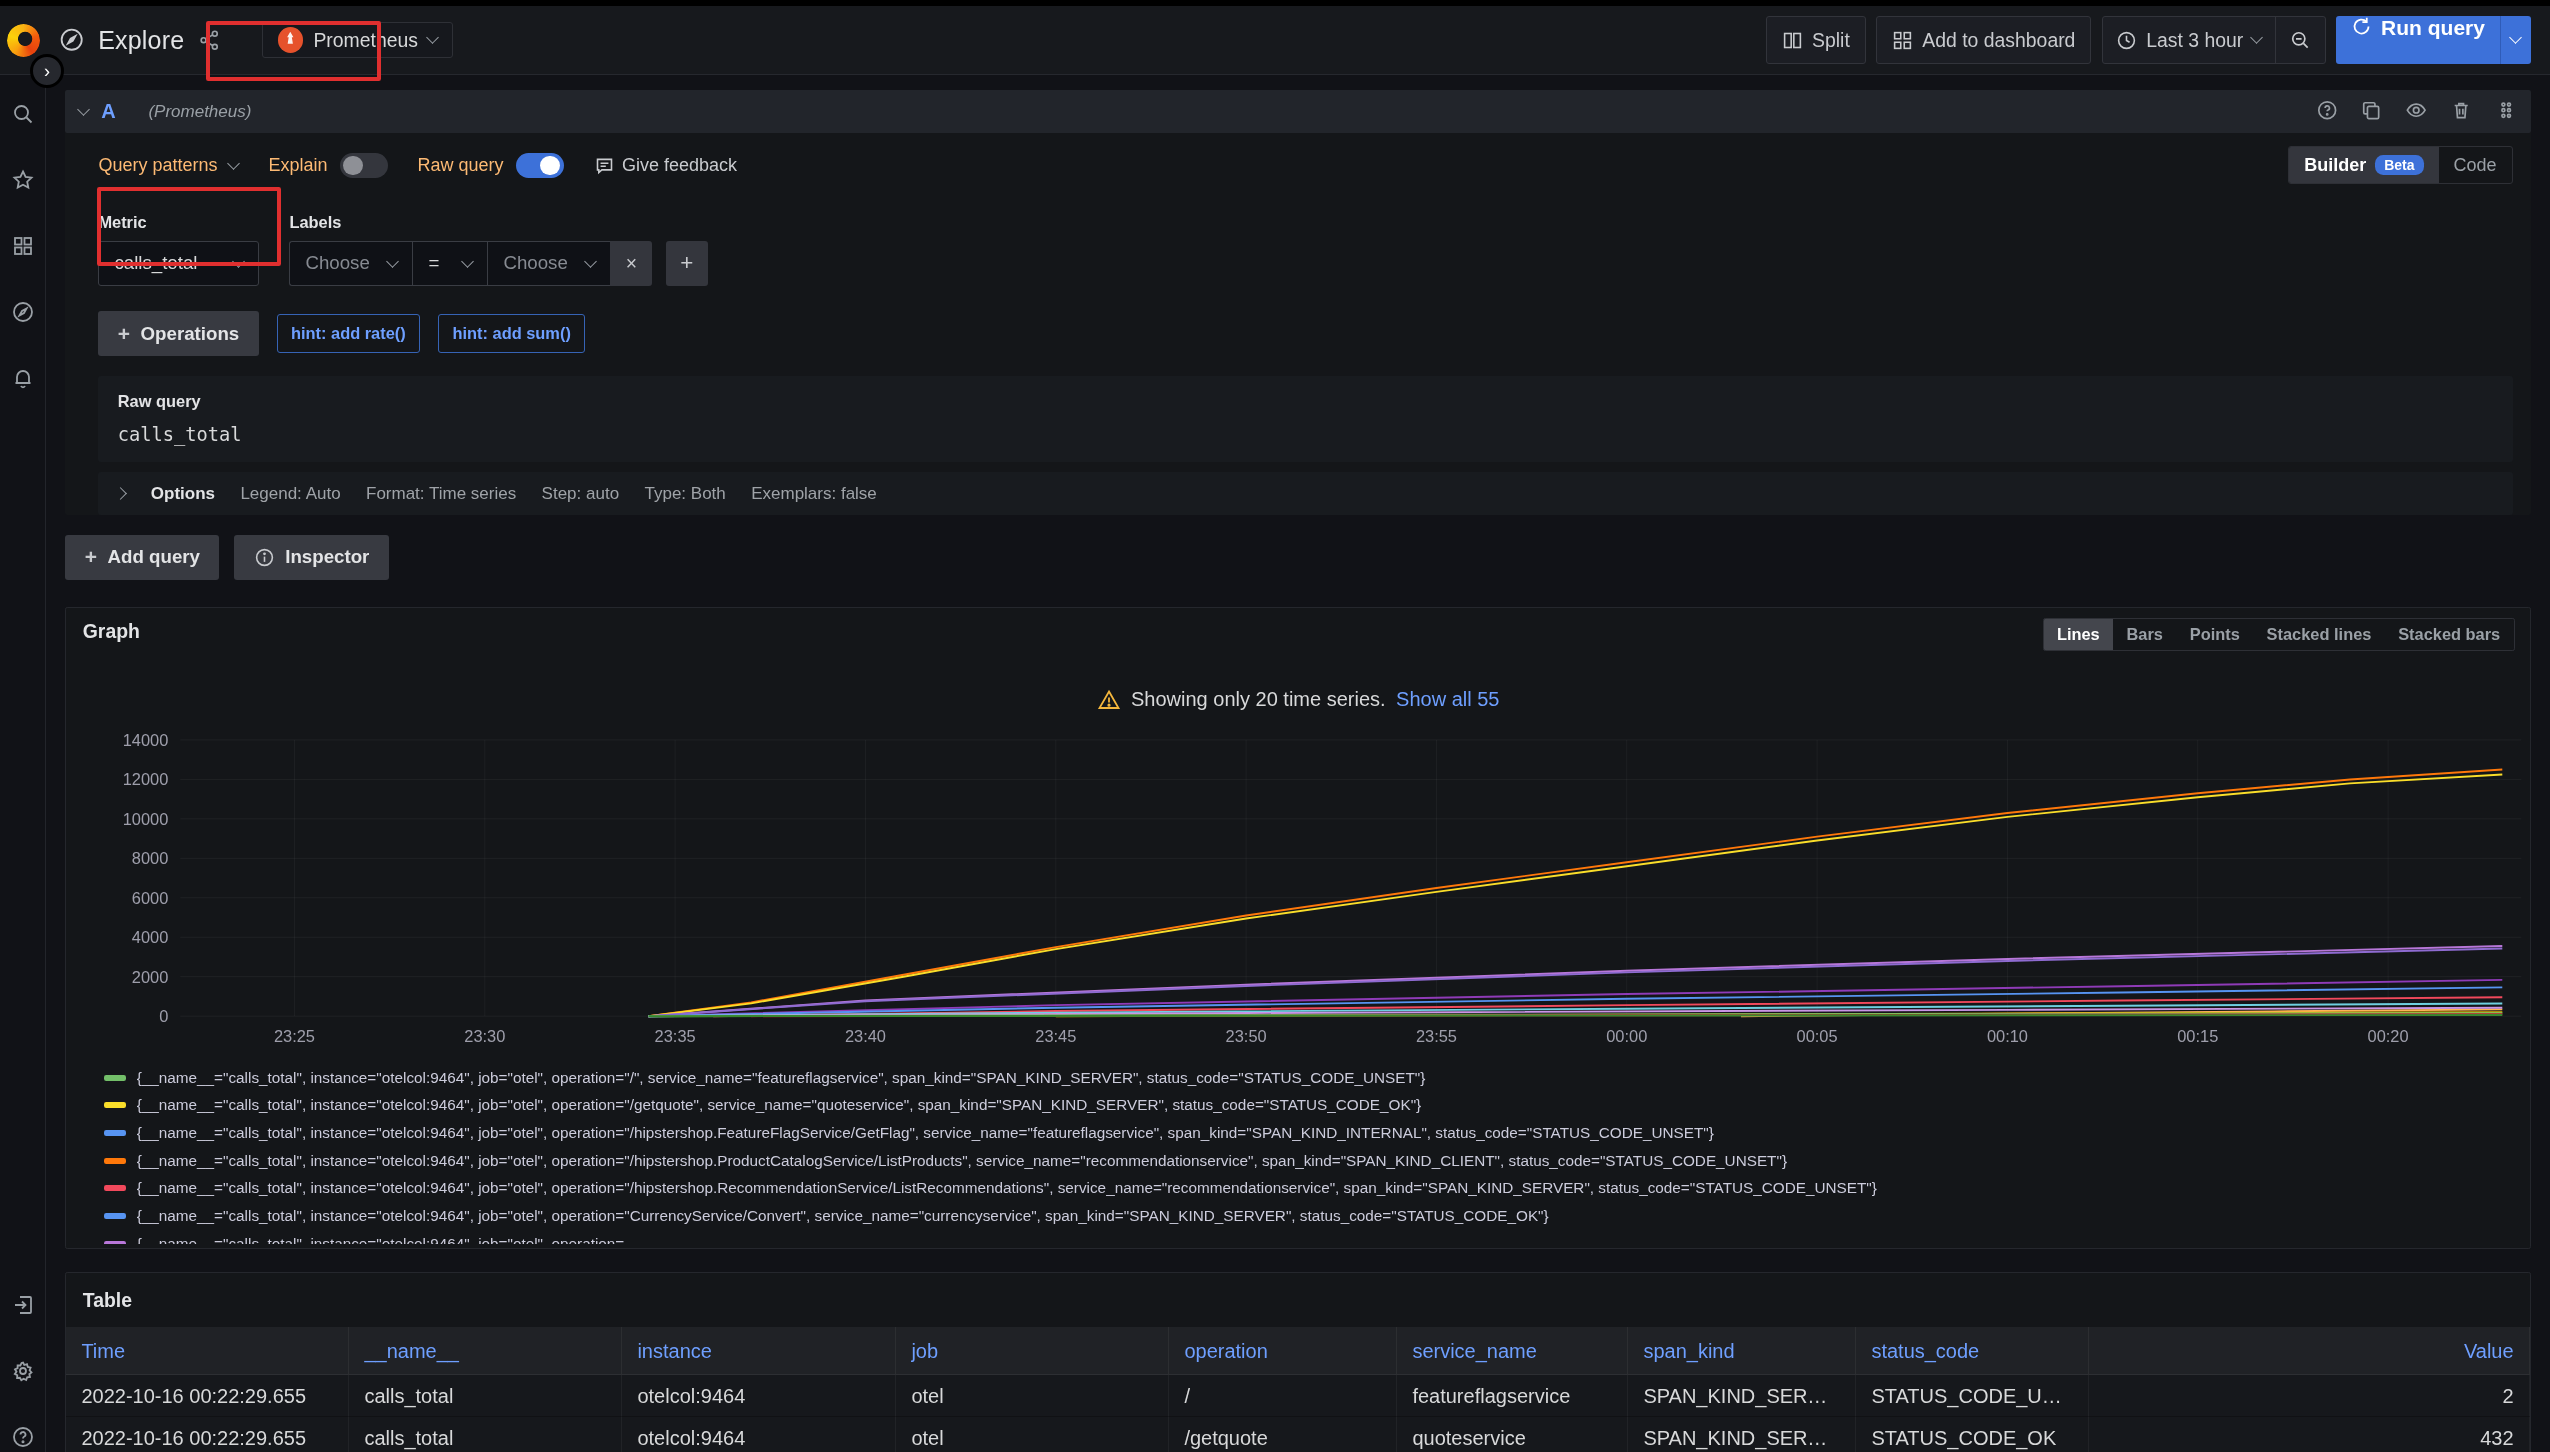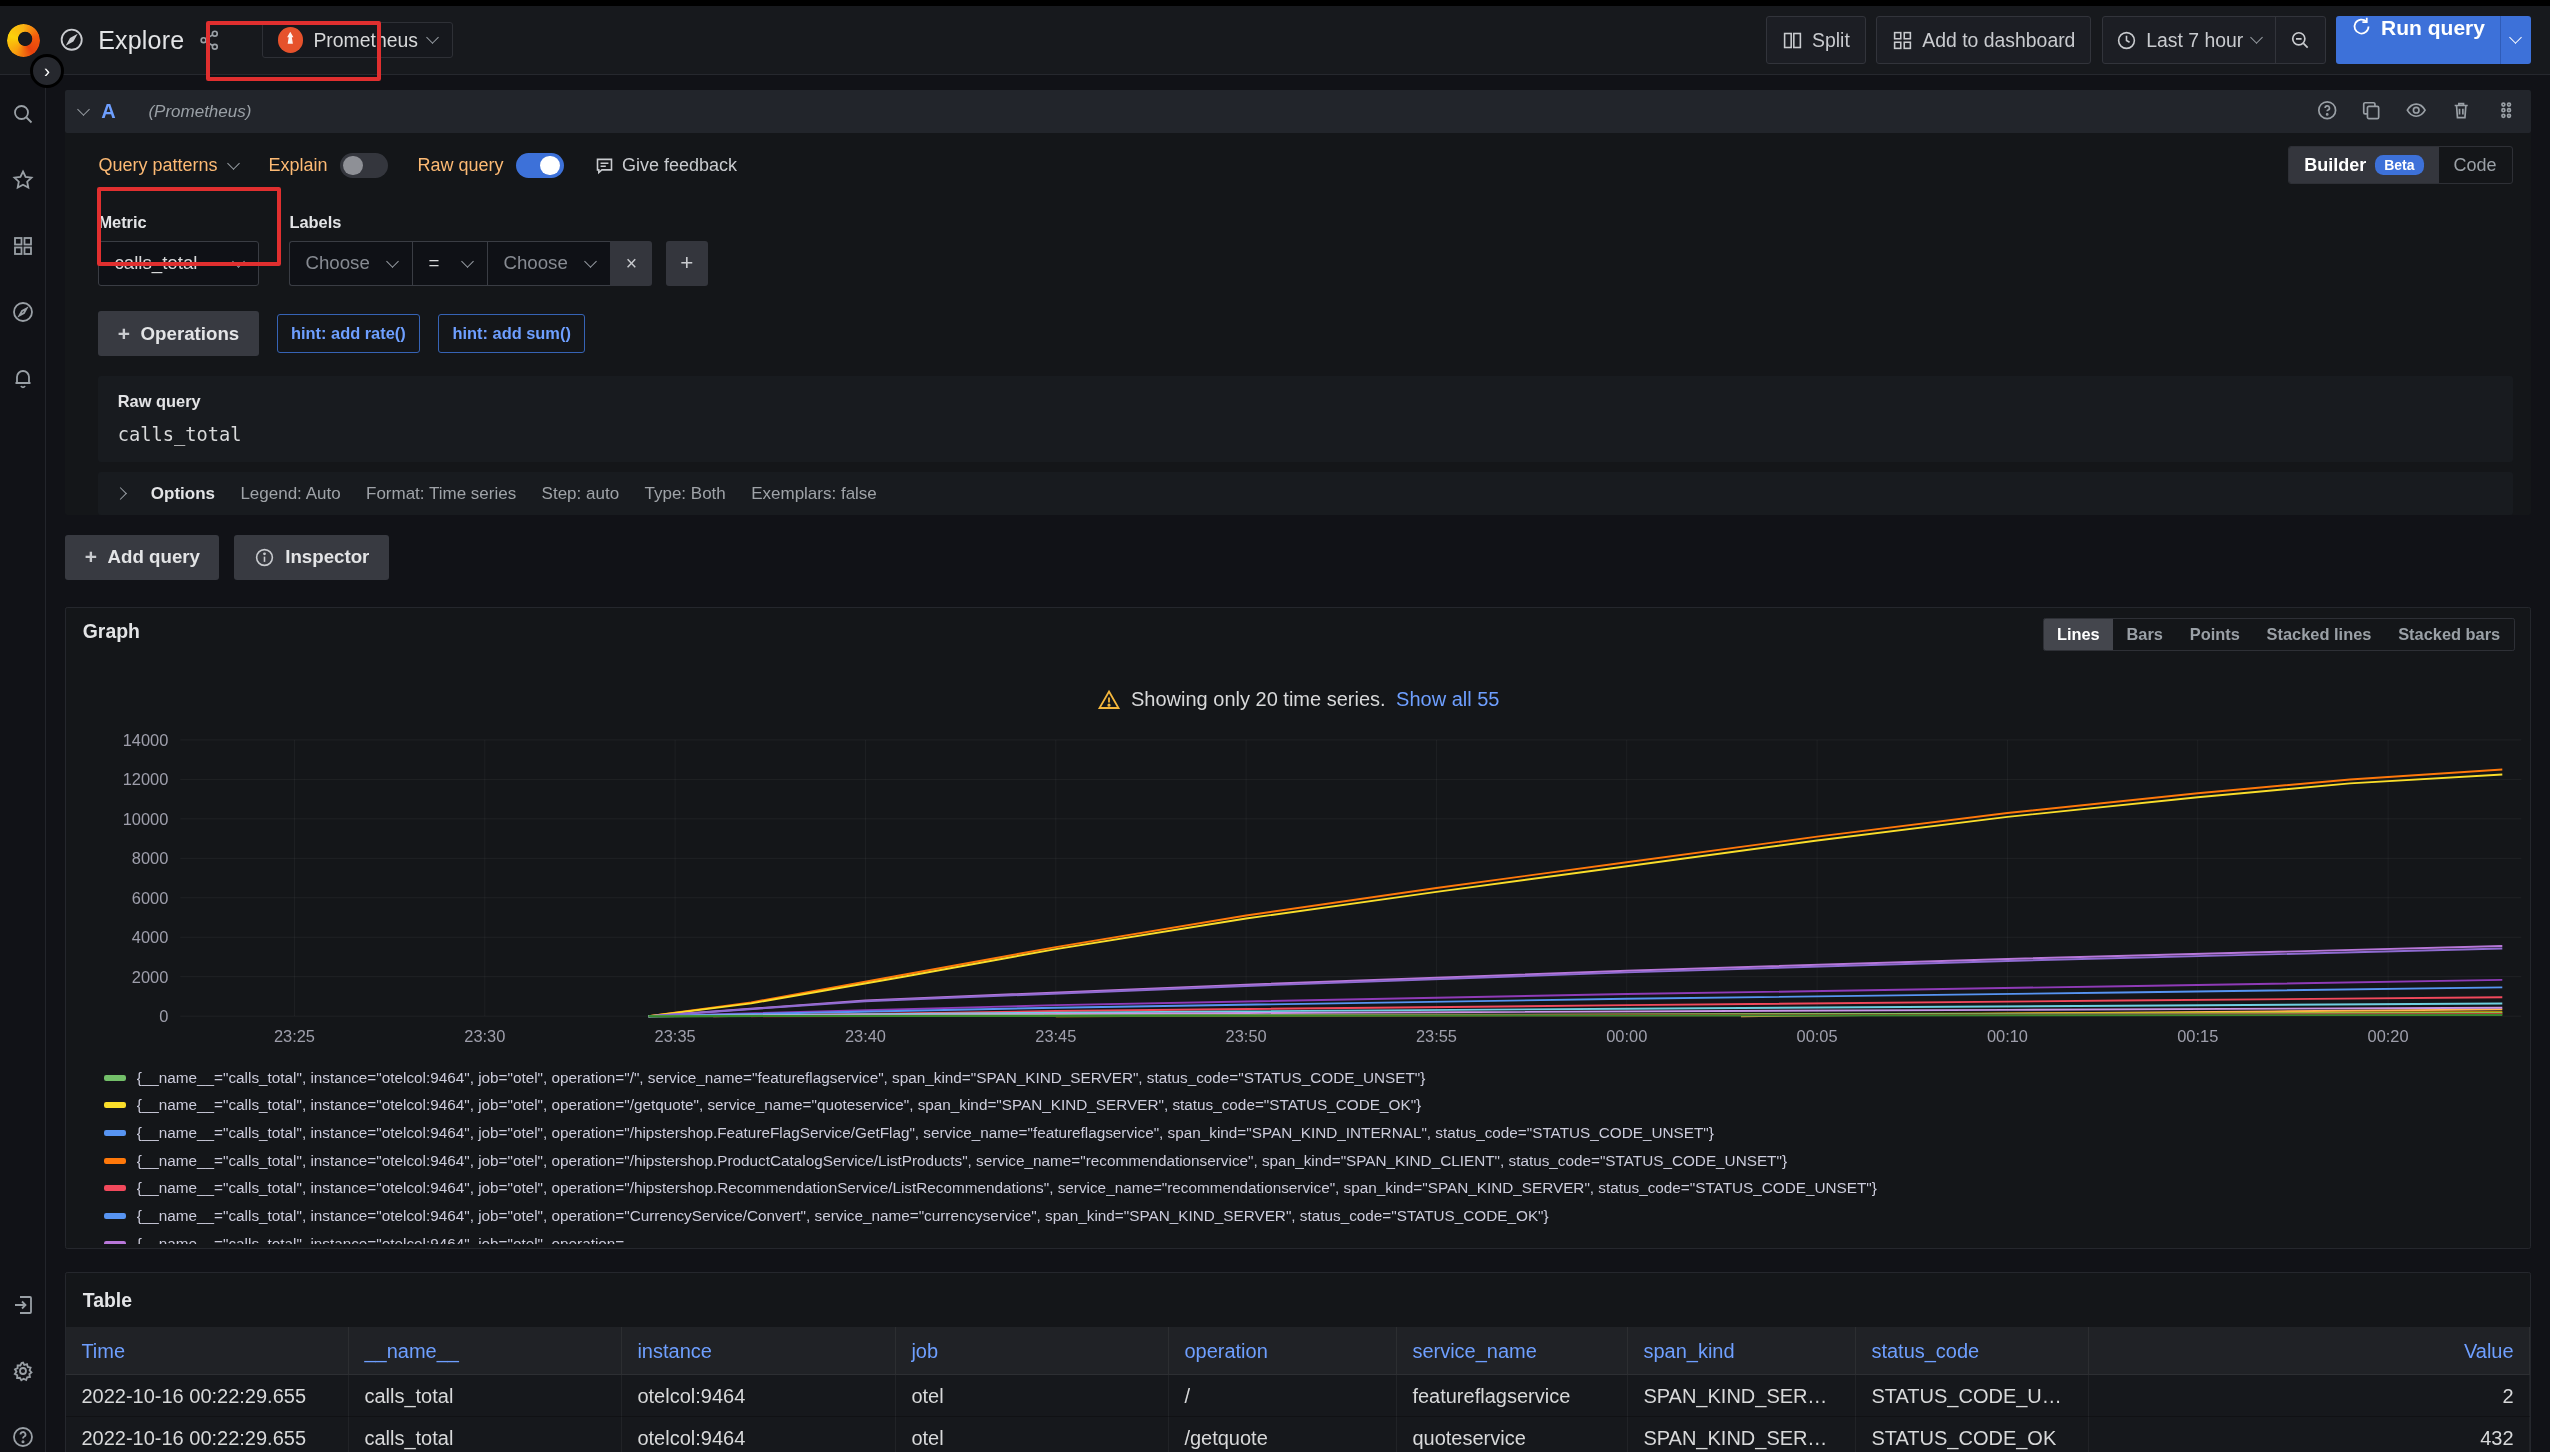--- a/index.html
+++ b/index.html
@@ -181,21 +181,21 @@
       <span>Add to dashboard</span>
     </div>
     <div class="tb-group">
       <div class="seg">
         <span class="icon">
           <svg width="21" height="21" viewBox="0 0 24 24" fill="none" stroke="#c9cbcf" stroke-width="1.8">
             <circle cx="12" cy="12" r="9"></circle>
               <path d="M12 6.5 V12 L15.5 14"></path>
           </svg>
         </span>
-        <span>Last 7 hour</span>
+        <span>Last 3 hour</span>
         <span class="chev"></span>
       </div>
       <div class="divider"></div>
       <div class="seg">
         <span class="icon">
           <svg width="22.4" height="22.4" viewBox="0 0 24 24" fill="none" stroke="#c9cbcf" stroke-width="1.8">
             <circle cx="10.5" cy="10.5" r="6.5"></circle>
               <path d="M15.5 15.5 L20 20 M7.5 10.5 H13.5"></path>
           </svg>
         </span>

